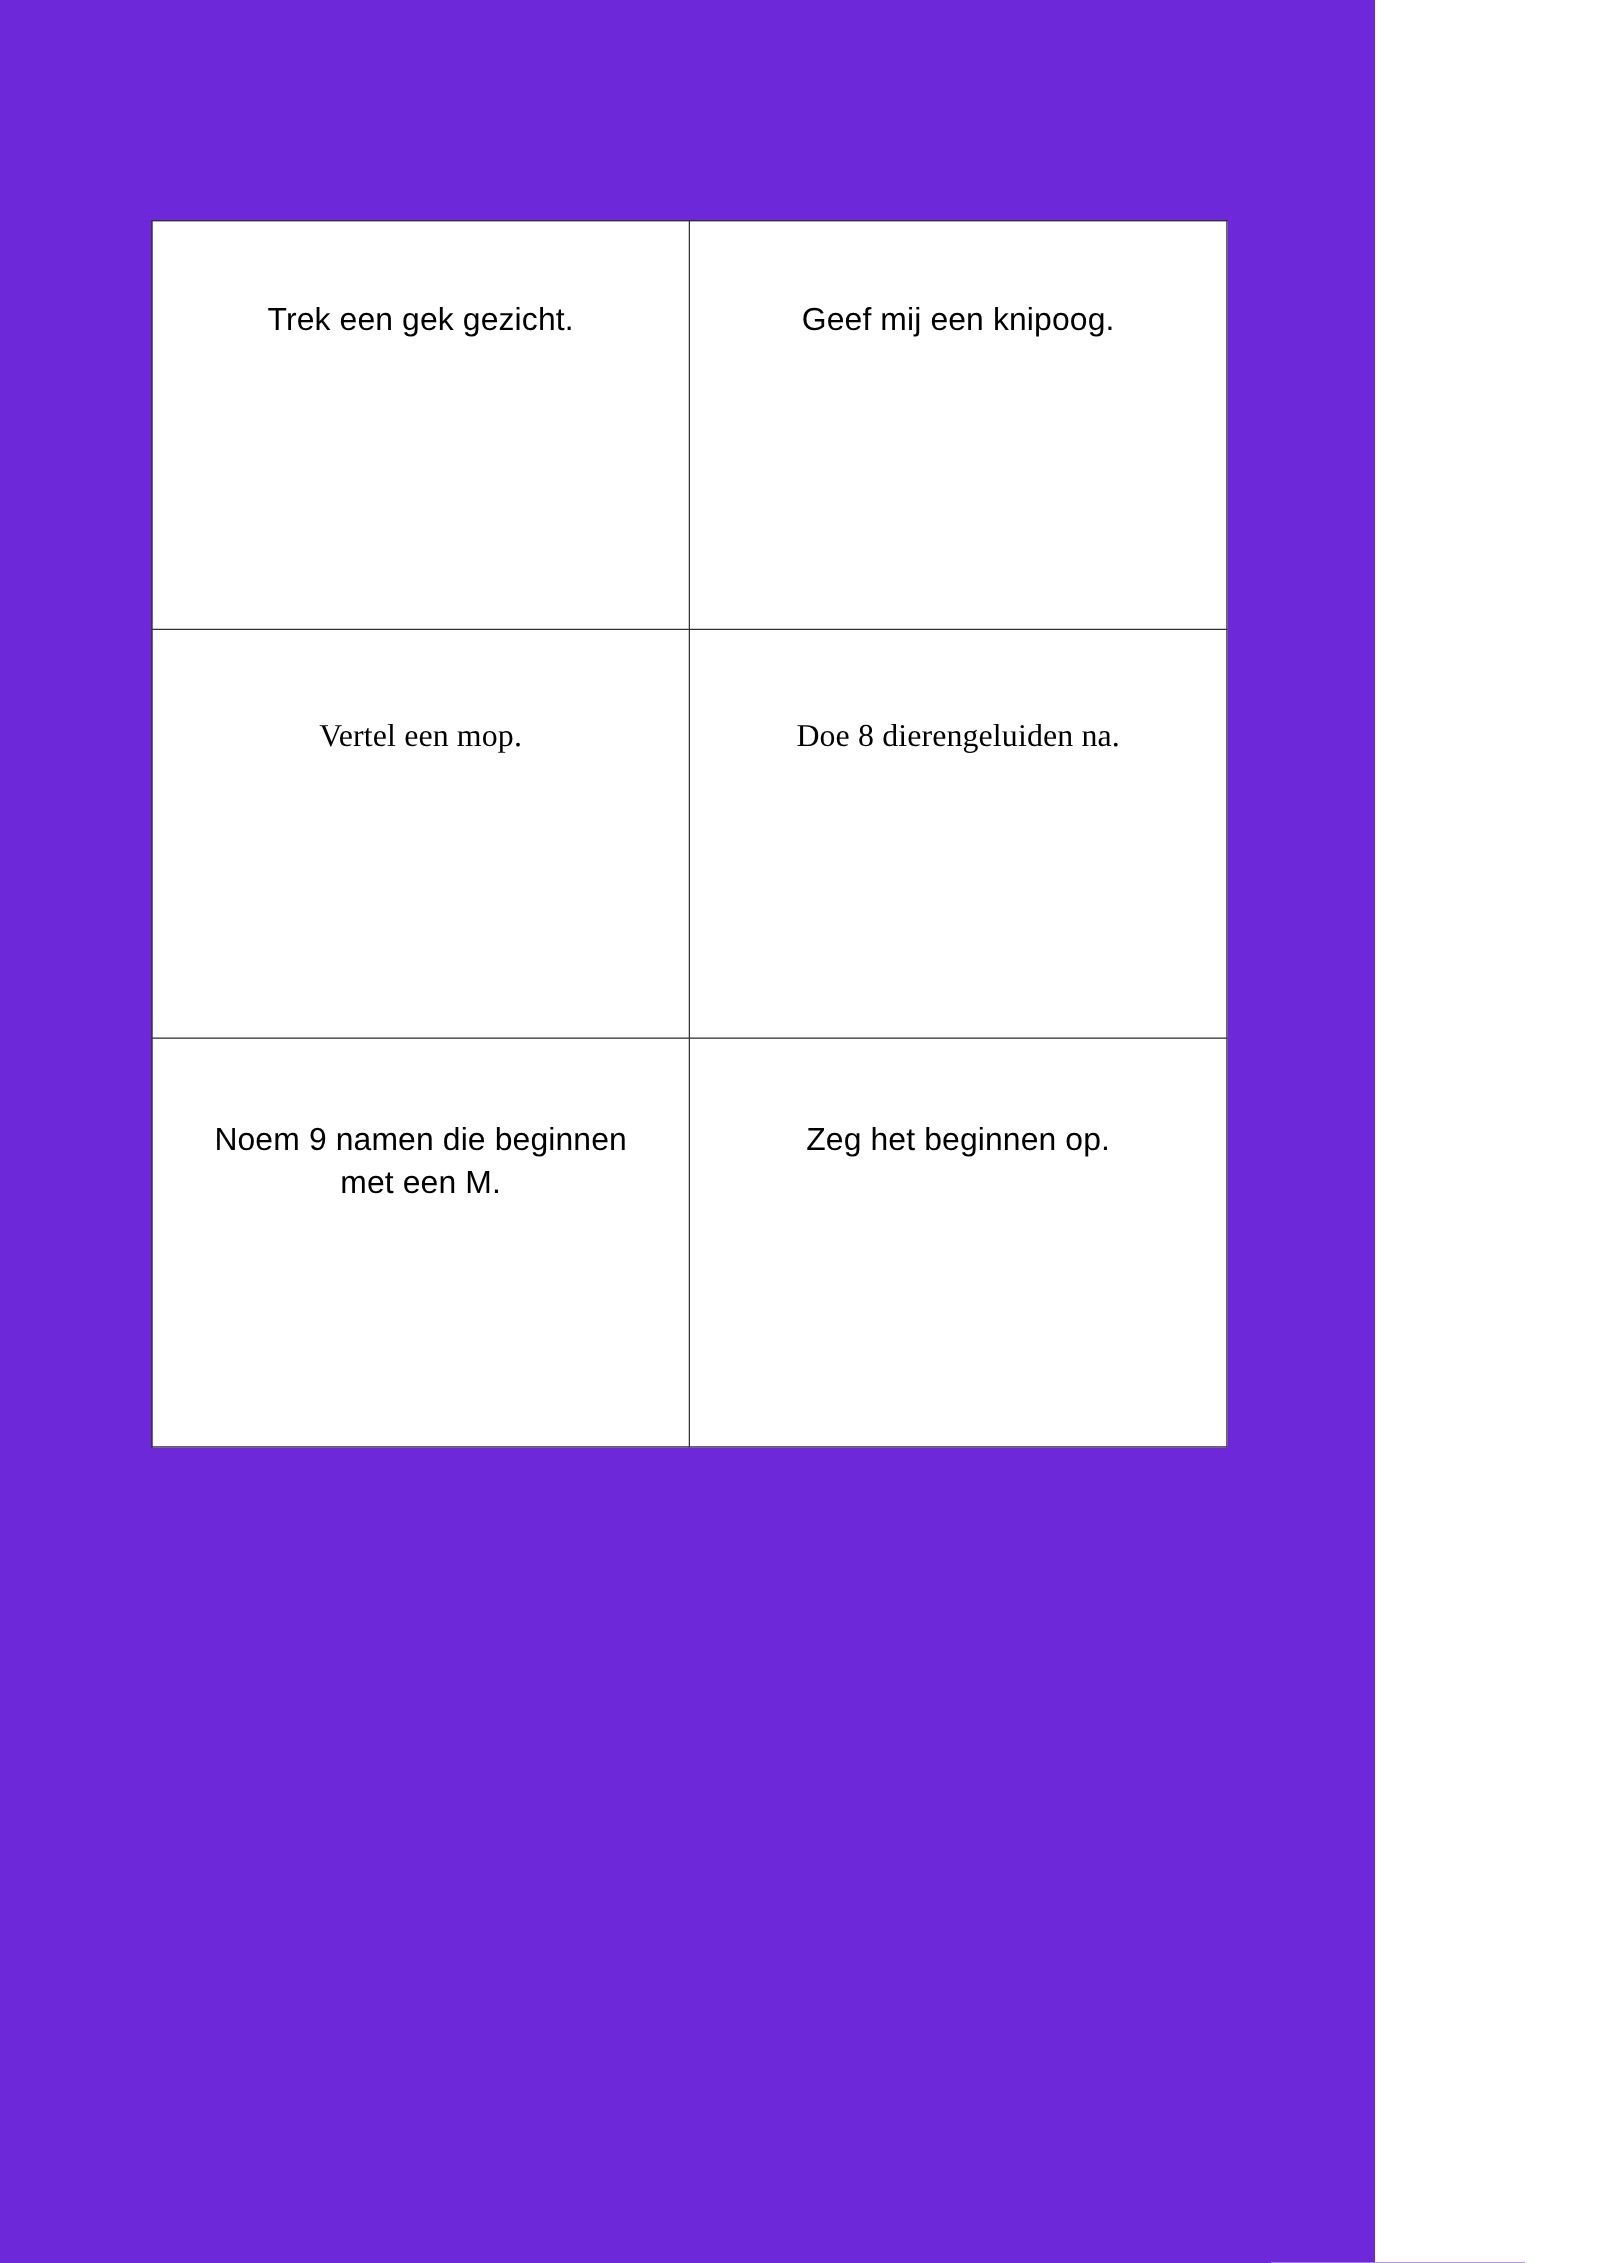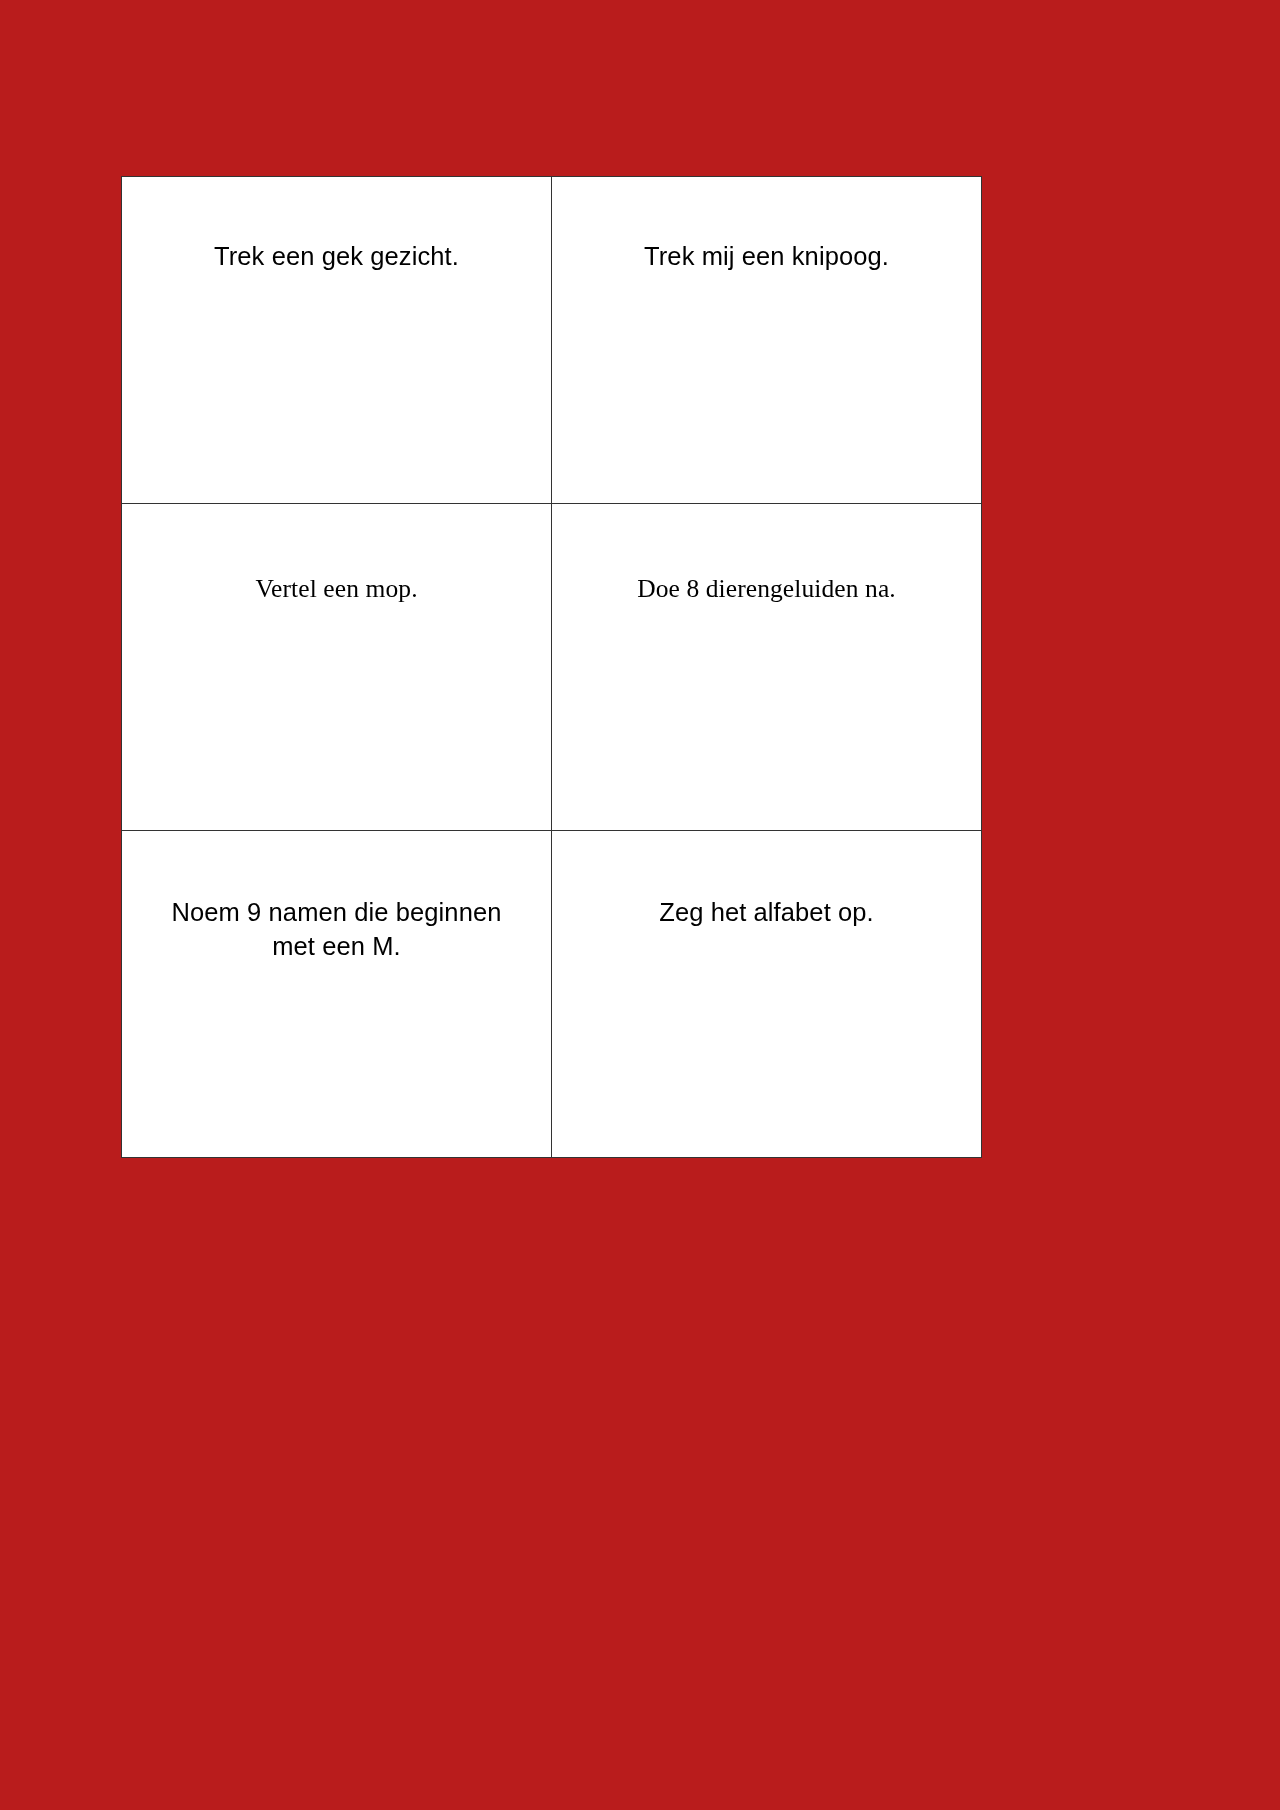--- a/index.html
+++ b/index.html
@@ -8,23 +8,23 @@
   }
   body {
     width: 1280px;
     height: 1810px;
     background: #ffffff;
     font-family: "Liberation Sans", sans-serif;
     -webkit-font-smoothing: antialiased;
   }
   .page {
     position: relative;
-    width: 1280px;
+    width: 1100px;
     height: 1810px;
-    background: #b91c1c;
+    background: #6d28d9;
     overflow: hidden;
   }
   .card-grid {
     position: absolute;
     left: 121px;
     top: 176px;
     width: 858px;
     border-collapse: collapse;
     table-layout: fixed;
   }
@@ -61,21 +61,21 @@
   <table class="card-grid">
     <tbody>
       <tr class="row1">
         <td>
           <div class="card-inner">
             <div class="card-text">Trek een gek gezicht.</div>
           </div>
         </td>
         <td>
           <div class="card-inner">
-            <div class="card-text">Trek mij een knipoog.</div>
+            <div class="card-text">Geef mij een knipoog.</div>
           </div>
         </td>
       </tr>
       <tr class="row2">
         <td>
           <div class="card-inner">
             <div class="card-text">Vertel een mop.</div>
           </div>
         </td>
         <td>
@@ -85,20 +85,20 @@
         </td>
       </tr>
       <tr class="row3">
         <td>
           <div class="card-inner">
             <div class="card-text">Noem 9 namen die beginnen met een M.</div>
           </div>
         </td>
         <td>
           <div class="card-inner">
-            <div class="card-text">Zeg het alfabet op.</div>
+            <div class="card-text">Zeg het beginnen op.</div>
           </div>
         </td>
       </tr>
     </tbody>
   </table>
 
 </div>
 
 </body></html>

